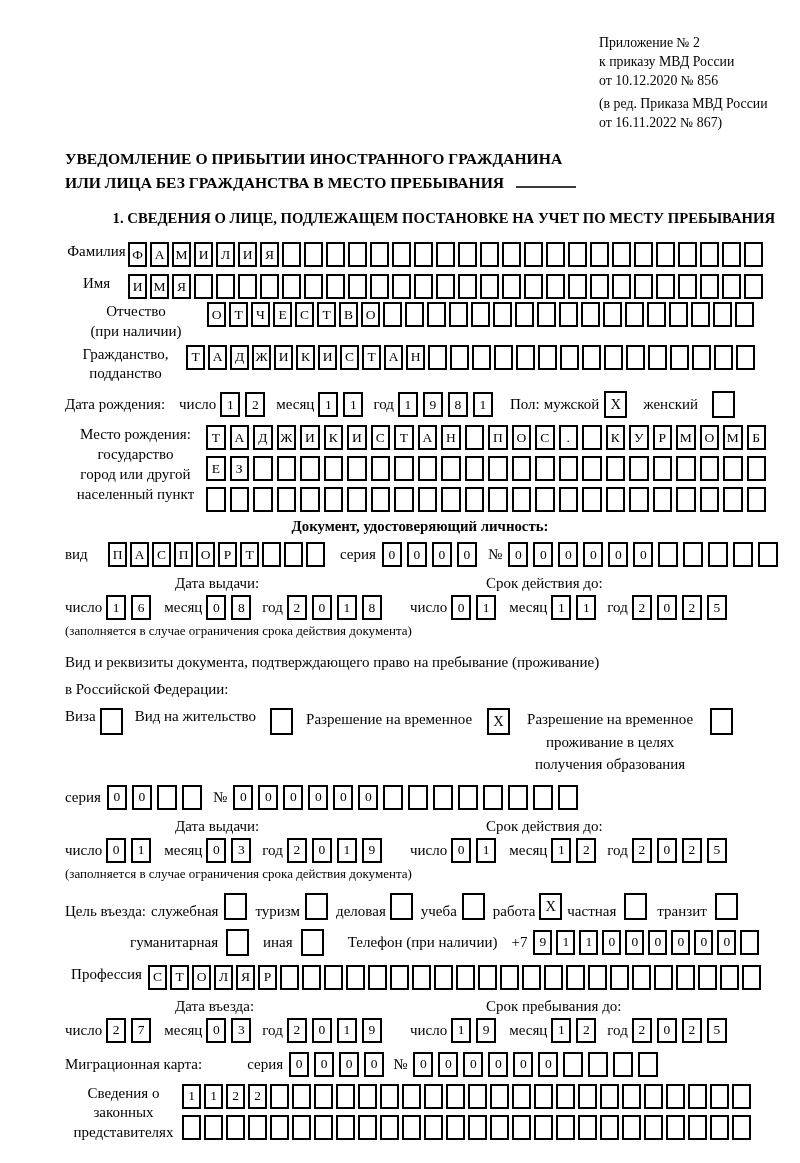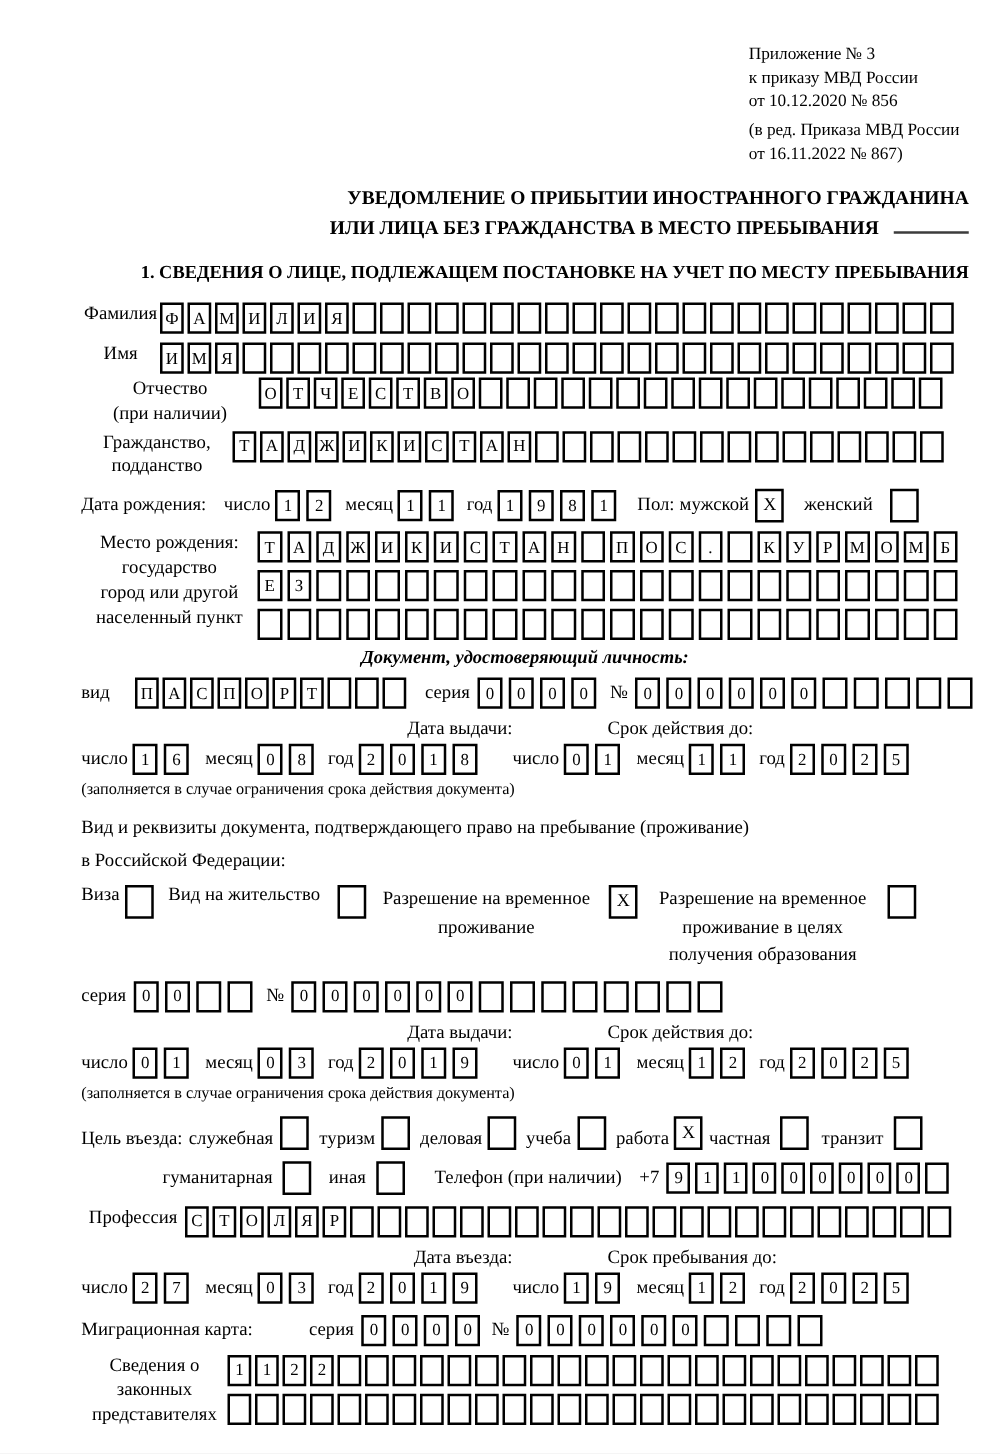--- a/index.html
+++ b/index.html
@@ -5,21 +5,21 @@
   html,body{margin:0;padding:0;background:#e8e8e8;}
   .page{
     width:800px;height:1163px;box-sizing:border-box;margin:0 auto;background:#ffffff;color:#000;
     font-family:"Liberation Serif","DejaVu Serif",serif;font-size:15px;
     padding:34px 25px 16px 65px;overflow:hidden;position:relative;
   }
   .appendix-wrap{display:flex;justify-content:flex-end;}
   .appendix{width:176px;font-size:13.8px;line-height:1.36;}
   .appendix .amend{margin-top:5px;}
   .forma{text-align:right;font-weight:bold;margin-top:16px;padding-right:8px;letter-spacing:.4px;font-size:15.5px;}
-  .title{text-align:right;font-weight:bold;font-size:15.6px;margin-top:14px;line-height:1.58;}
+  .title{text-align:left;font-weight:bold;font-size:15.6px;margin-top:14px;line-height:1.58;}
   .blank{display:inline-block;width:60px;border-bottom:2px solid #3c3c3c;height:13px;margin-left:12px;}
   .sec-heading{font-weight:bold;font-size:14.7px;margin-top:14px;text-align:right;white-space:nowrap;}
   .row{display:flex;align-items:flex-start;margin-top:7px;text-align:center;}
   .rowc{display:flex;align-items:center;margin-top:7px;}
   .lbl{flex:none;line-height:1.32;}
   .w63{width:63px}.w121{width:121px}.w142{width:142px}.w141{width:141px}.w43{width:43px}.w83{width:83px}.w117{width:117px}
   .cells{display:flex;flex:none;}
   .cell{
     width:15px;height:21px;border:2px solid #000;margin-right:3px;flex:none;
     display:inline-flex;align-items:center;justify-content:center;
@@ -28,23 +28,23 @@
   .spread .cell{width:16px;margin-right:5px;}
   .spread2 .cell{width:15px;margin-right:4px;}
   .wide .cell{width:15.5px;margin-right:4px;}
   .cbox{
     width:19px;height:23px;border:2px solid #000;flex:none;
     display:inline-flex;align-items:center;justify-content:center;font-size:14.5px;background:#fff;
   }
   .colstack{display:flex;flex-direction:column;flex:none;}
   .colstack .cells{margin-top:0;}
   .colstack .cells + .cells{margin-top:6px;}
-  .center-bold{font-weight:bold;text-align:center;margin-top:6px;font-size:14.8px;font-style:italic;}
+  .center-bold{font-weight:bold;text-align:center;margin-top:6px;font-size:14.8px;}
   .dpair{display:flex;margin-top:8px;}
-  .dcol-l{width:345px;flex:none;text-align:right;}
+  .dcol-l{width:345px;flex:none;}
   .dcol-r{flex:1;}
   .dhead-l{margin-left:110px;}
   .dhead-r{margin-left:76px;}
   .dline{display:flex;align-items:center;margin-top:3px;}
   .dlbl{flex:none;}
   .note{text-align:left;font-size:13px;margin-top:3px;}
   .intro{margin-top:10px;line-height:1.8;}
   .visa-row{display:flex;align-items:flex-start;margin-top:5px;}
   .stack{display:inline-block;text-align:center;line-height:1.5;flex:none;}
   .purpose{display:flex;align-items:flex-end;margin-top:11px;}
@@ -54,21 +54,21 @@
   .mr4{margin-right:4px}.mr6{margin-right:6px}
   .mt3{margin-top:3px}
 </style>
 </head>
 <body>
 
 <div class="page">
 
   <div class="appendix-wrap">
     <div class="appendix">
-      <div>Приложение № 3</div>
+      <div>Приложение № 2</div>
       <div>к приказу МВД России</div>
       <div>от 10.12.2020 № 856</div>
       <div class="amend">(в ред. Приказа МВД России</div>
       <div>от 16.11.2022 № 867)</div>
     </div>
   </div>
 
 
   <div class="title">
     <div>УВЕДОМЛЕНИЕ О ПРИБЫТИИ ИНОСТРАННОГО ГРАЖДАНИНА</div>
@@ -423,21 +423,20 @@
     <div>в Российской Федерации:</div>
   </div>
 
   <div class="visa-row">
     <span>Виза</span>
     <span class="cbox ml4"></span>
     <span class="ml12">Вид на жительство</span>
     <span class="cbox ml14"></span>
     <span class="stack ml10" style="width:172px">
       <div>Разрешение на временное</div>
-      <div>проживание</div>
     </span>
     <span class="cbox ml12">X</span>
     <span class="stack ml12" style="width:176px">
       <div>Разрешение на временное</div>
       <div>проживание в целях</div>
       <div>получения образования</div>
     </span>
     <span class="cbox ml12"></span>
   </div>
 

